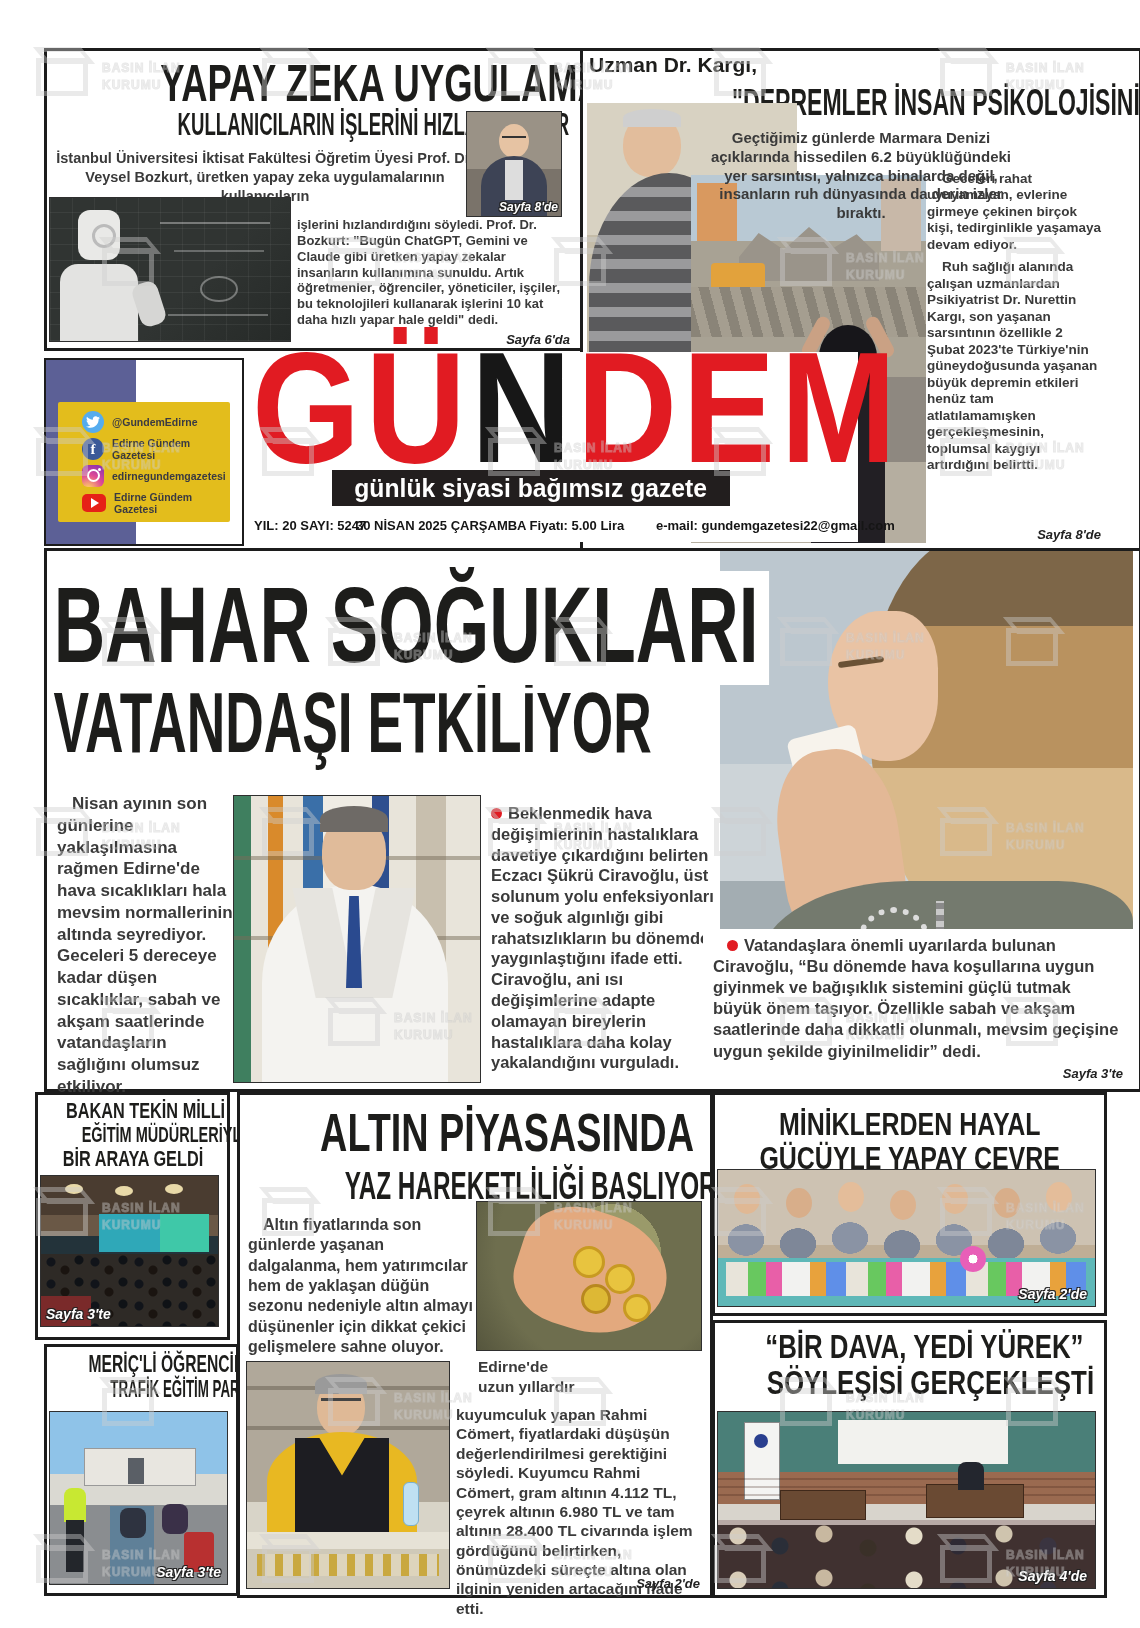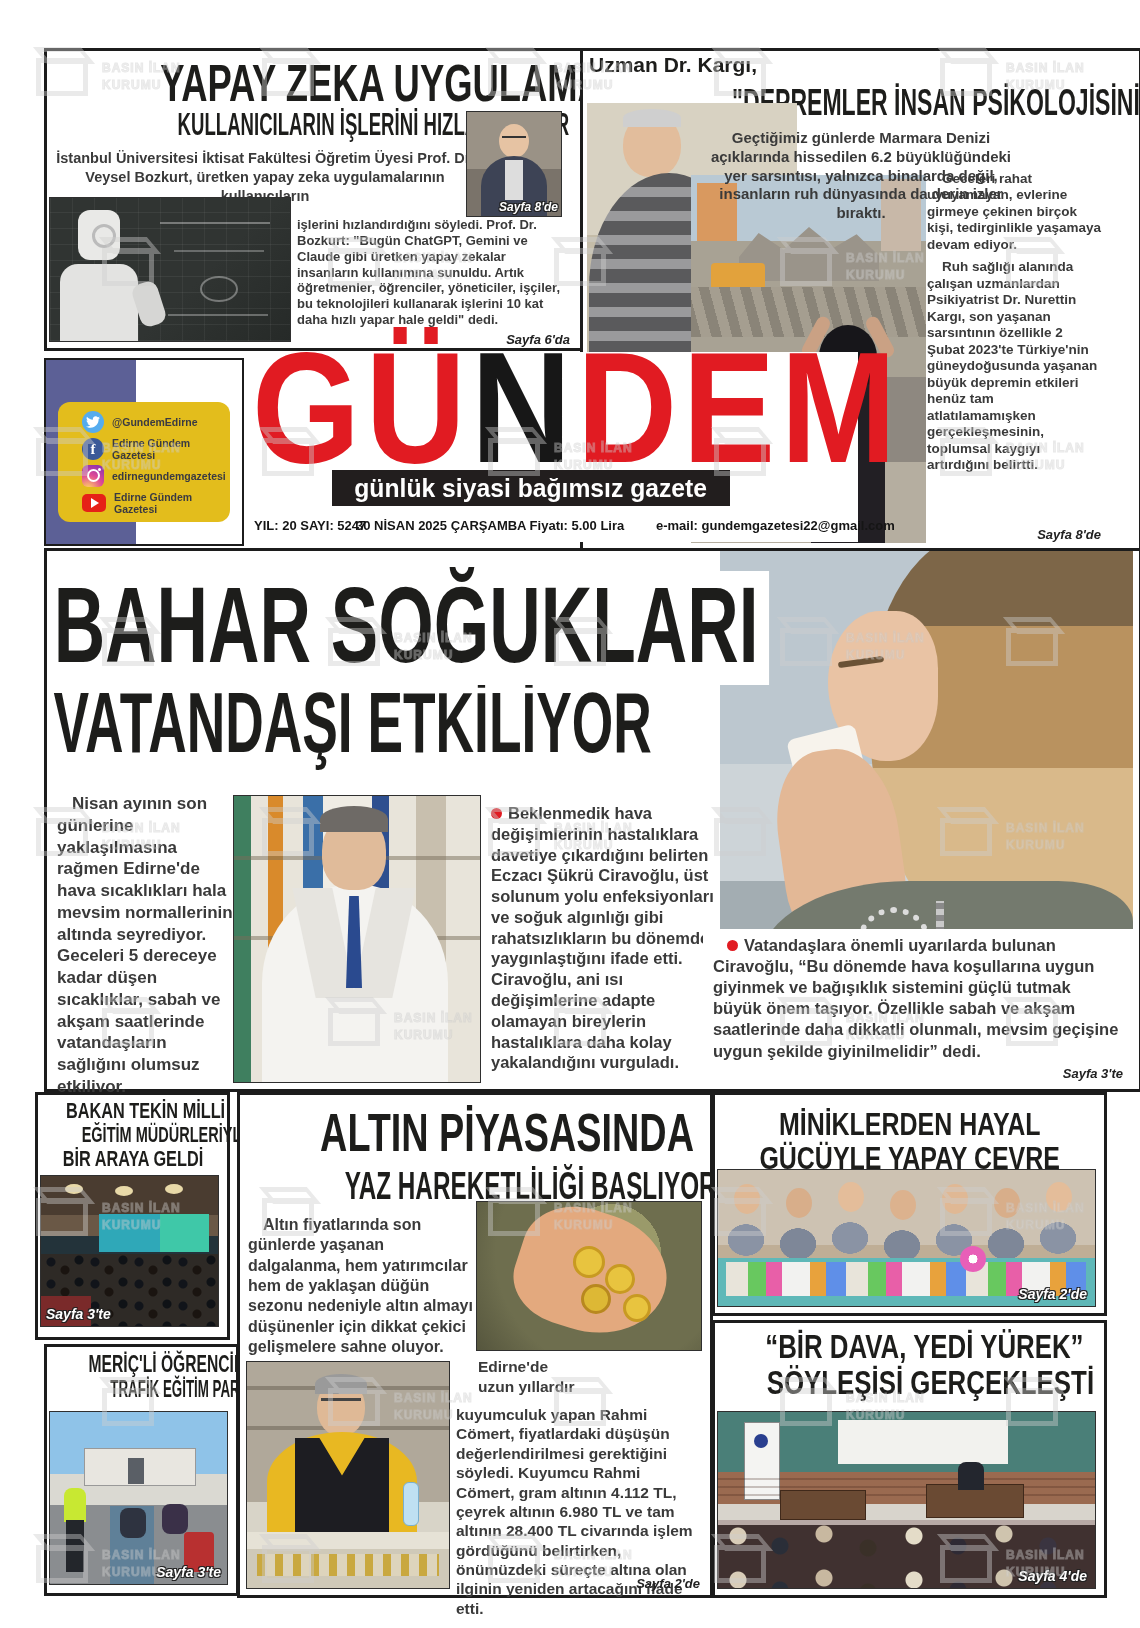--- a/index.html
+++ b/index.html
@@ -26,21 +26,21 @@
   .wm-cube{width:42px;height:28px;border:5px solid #cfcfcf;position:relative;}
   .wm-cube::before{content:"";position:absolute;left:-1px;top:-16px;width:38px;height:7px;
                    border:5px solid #cfcfcf;transform:skewX(40deg);}
   .wm-words{display:flex;flex-direction:column;font-weight:700;font-size:12px;letter-spacing:1px;
             color:#dedede;-webkit-text-stroke:1px #c9c9c9;line-height:1.4;}
   
   #masthead{position:absolute;left:44px;top:352px;width:814px;height:190px;background:#fff;z-index:6;}
   #social-card{position:absolute;left:0;top:6px;width:196px;height:184px;border:2px solid #1c1c1c;
                background:linear-gradient(90deg,#5c6096 0 46%,#ffffff 46%);}
   #social-panel{position:absolute;left:12px;top:42px;width:172px;height:120px;background:#e3bd1c;
-                border-radius:12px;display:flex;flex-direction:column;justify-content:center;}
+                border-radius:2px;display:flex;flex-direction:column;justify-content:center;}
   .s-row{display:flex;align-items:center;gap:8px;height:27px;margin-left:24px;}
   .s-label{font-weight:700;font-size:10.5px;color:#3a3a42;}
   .s-ic{width:22px;height:22px;border-radius:50%;flex:0 0 auto;position:relative;
         display:flex;align-items:center;justify-content:center;}
   .s-tw{background:#55acee;}
   .s-fb{background:#3b5998;}
   .s-fb::after{content:"f";color:#fff;font:700 15px "Liberation Serif",serif;margin-top:2px;}
   .s-ig{border-radius:6px;background:radial-gradient(circle at 28% 110%,#fdc468 8%,#df4996 50%,#9134af 88%);}
   .s-ig::before{content:"";width:9px;height:9px;border:2px solid #fff;border-radius:50%;}
   .s-ig::after{content:"";position:absolute;top:3px;right:3px;width:3px;height:3px;background:#fff;border-radius:50%;}

